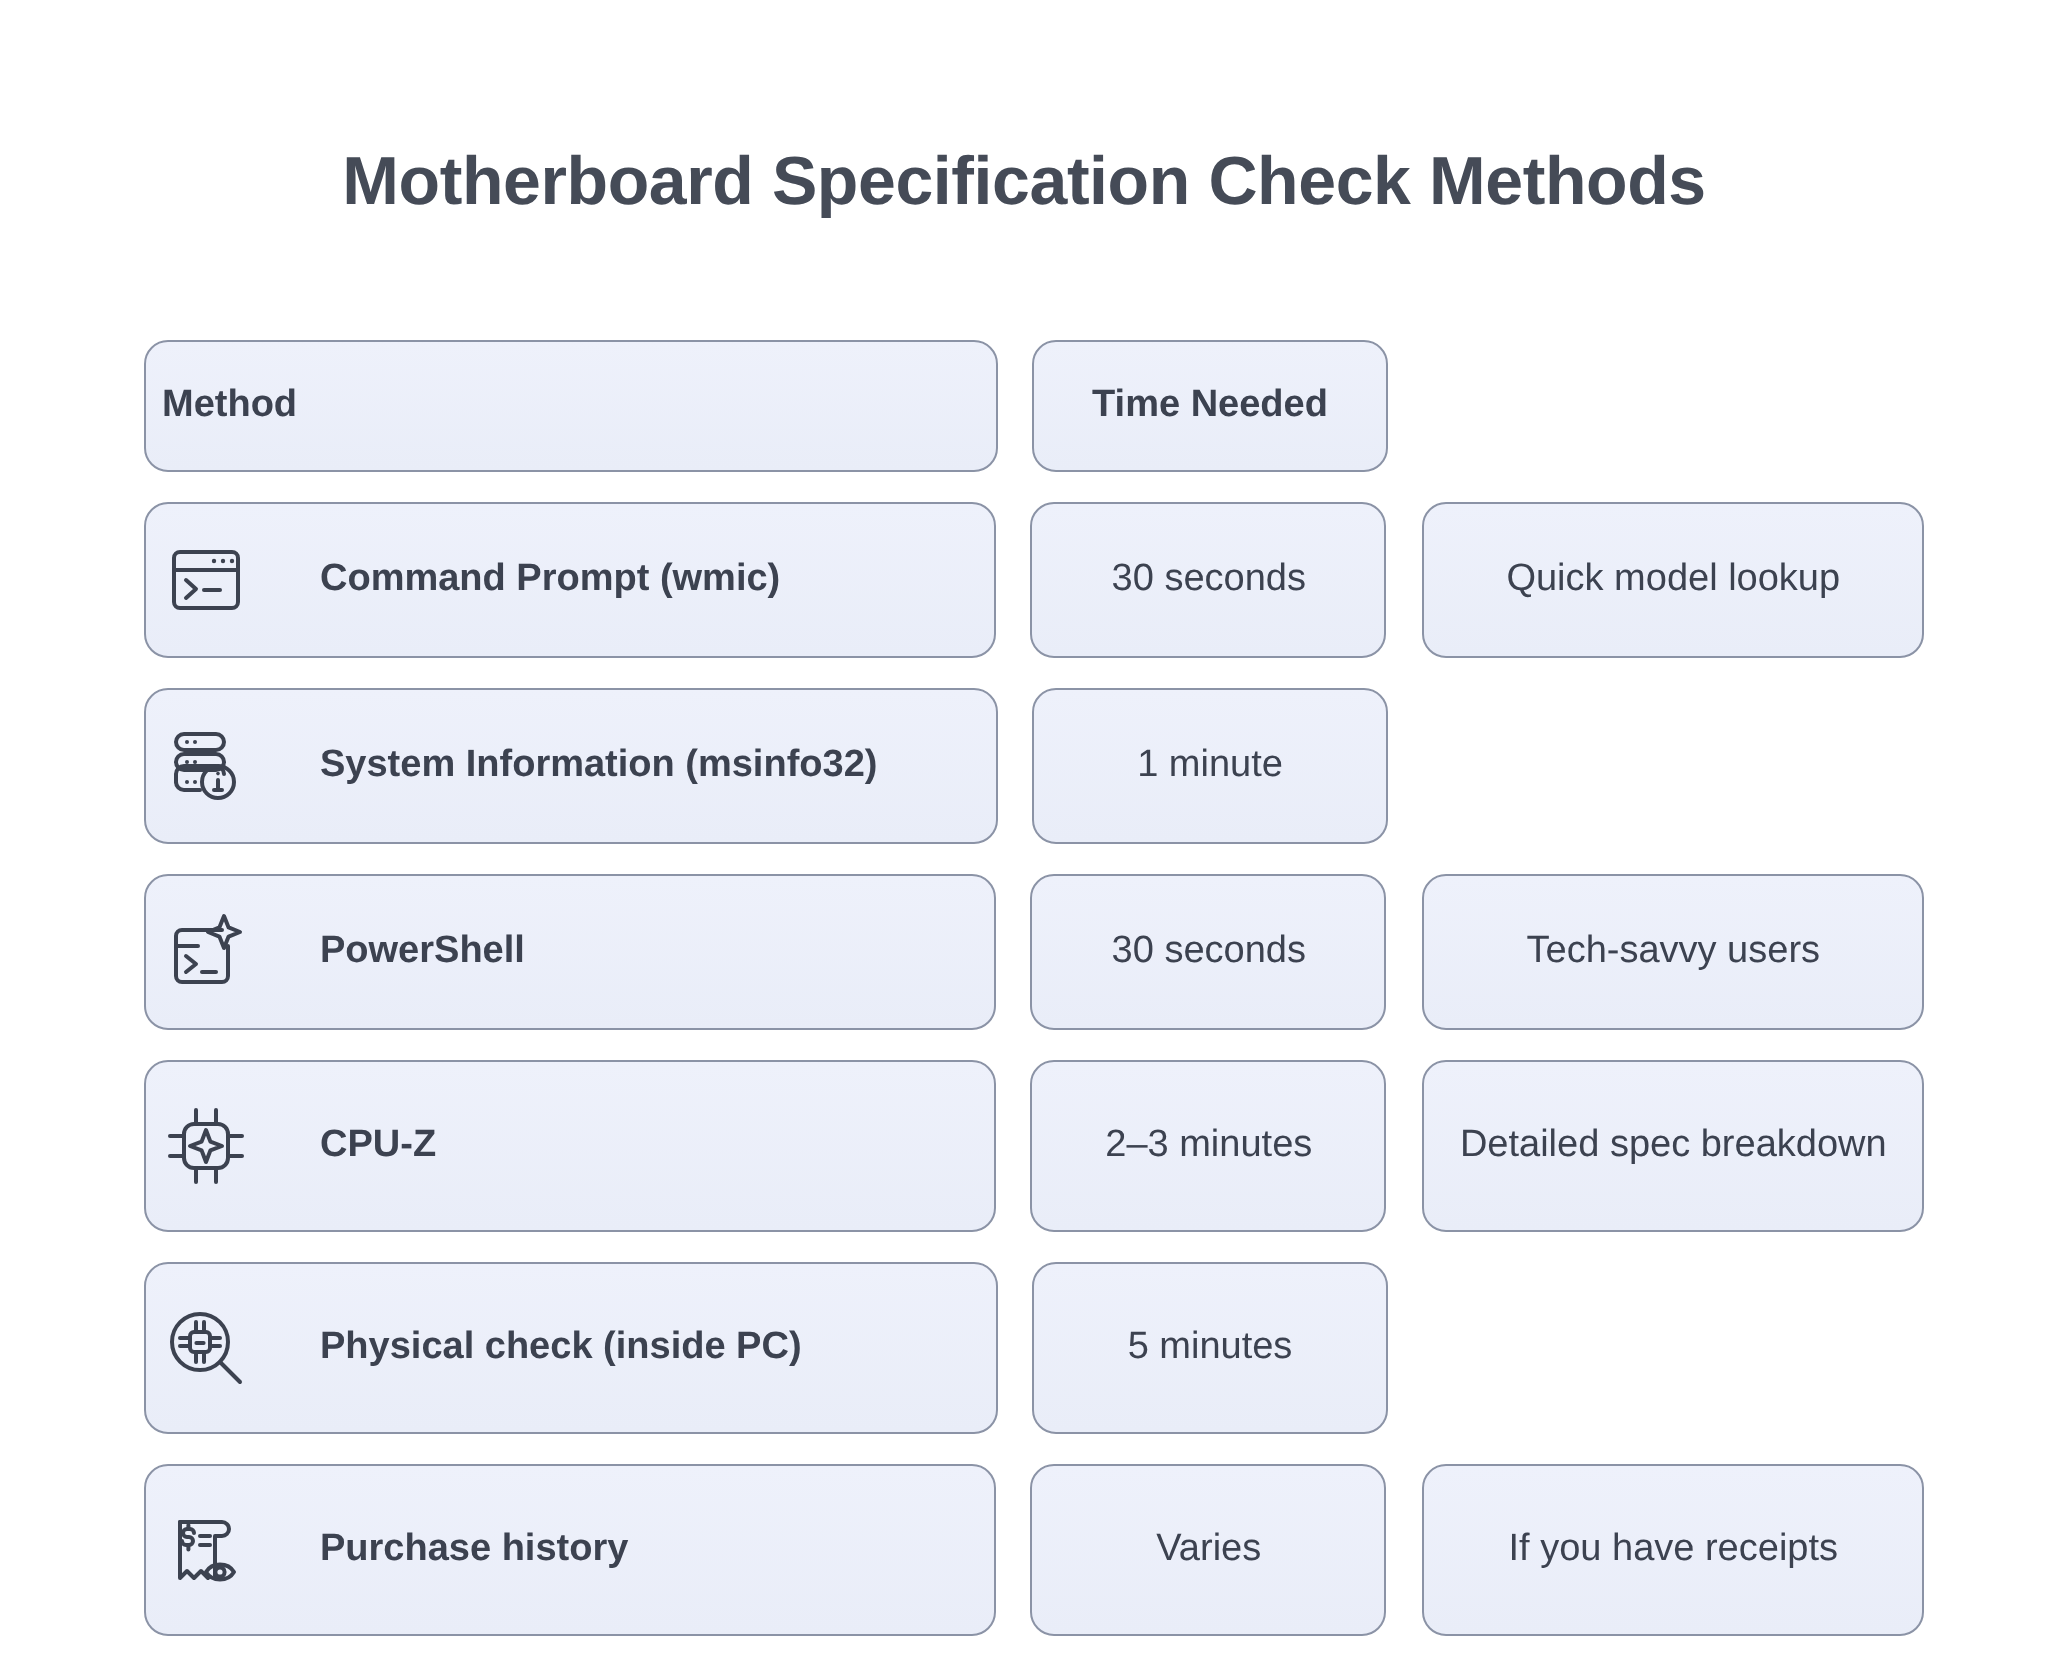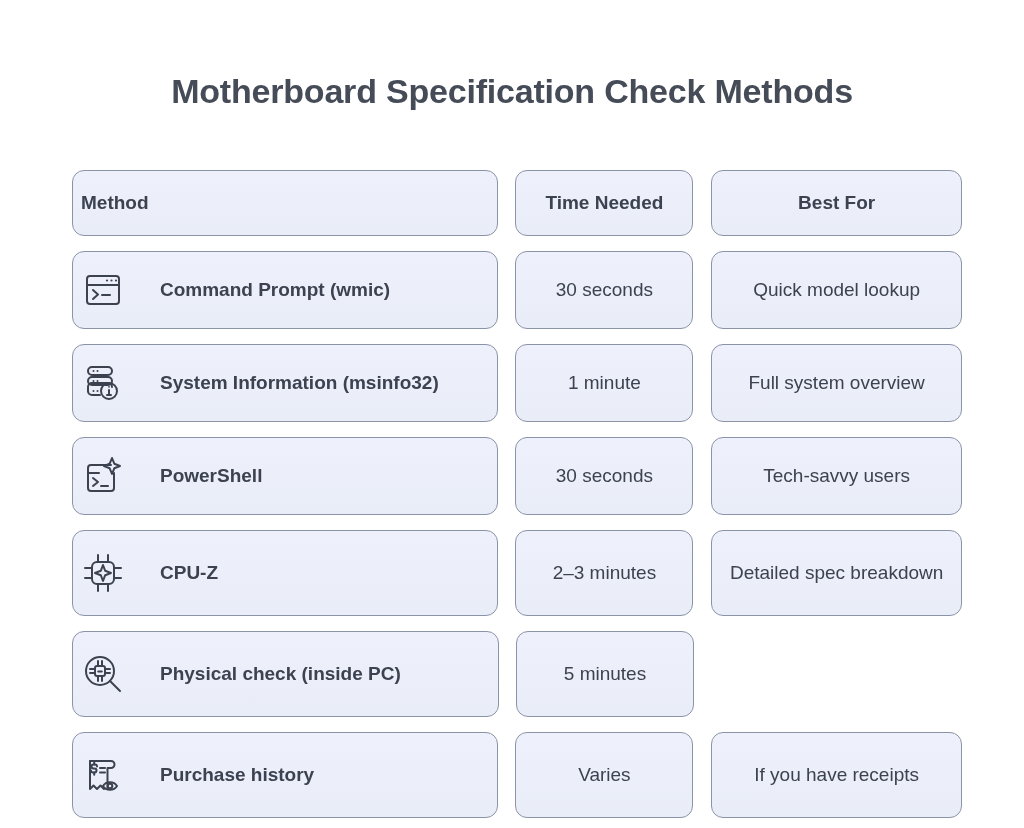--- a/index.html
+++ b/index.html
@@ -126,23 +126,20 @@
   <div class="title">Motherboard Specification Check Methods</div>
 
   <div class="table">
 
     <div class="row row-header">
       <div class="cell cell-method">
         <span>Method</span>
       </div>
       <div class="cell cell-time">
         <span>Time Needed</span>
-      </div>
-      <div class="cell cell-best">
-        <span>Best For</span>
       </div>
     </div>
 
     <div class="row row-body">
       <div class="cell cell-method">
         <span class="icon">
           <svg viewBox="0 0 44 44" fill="none" stroke="#3c4250" stroke-width="2" stroke-linecap="round" stroke-linejoin="round">
             <rect x="6" y="8" width="32" height="28" rx="3"></rect>
             <line x1="6" y1="17" x2="38" y2="17"></line>
             <circle cx="26" cy="12.5" r="1.1" fill="#3c4250" stroke="none"></circle>
@@ -180,23 +177,20 @@
             <circle cx="28" cy="25.8" r="0.9" fill="#3c4250" stroke="none"></circle>
             <line x1="28" y1="29" x2="28" y2="34"></line>
             <line x1="26" y1="34" x2="30" y2="34"></line>
           </svg>
         </span>
         <span class="method-label">System Information (msinfo32)</span>
       </div>
       <div class="cell cell-time">
         <span class="value-label">1 minute</span>
       </div>
-      <div class="cell cell-best">
-        <span class="value-label">Full system overview</span>
-      </div>
     </div>
 
     <div class="row row-body">
       <div class="cell cell-method">
         <span class="icon">
           <svg viewBox="0 0 44 44" fill="none" stroke="#3c4250" stroke-width="2" stroke-linecap="round" stroke-linejoin="round">
             <path d="M30 11 H10 a3 3 0 0 0 -3 3 v20 a3 3 0 0 0 3 3 h20 a3 3 0 0 0 3 -3 V19"></path>
             <line x1="7" y1="19" x2="18" y2="19"></line>
             <polyline points="12,24 17,28 12,32"></polyline>
             <line x1="20" y1="32" x2="27" y2="32"></line>

